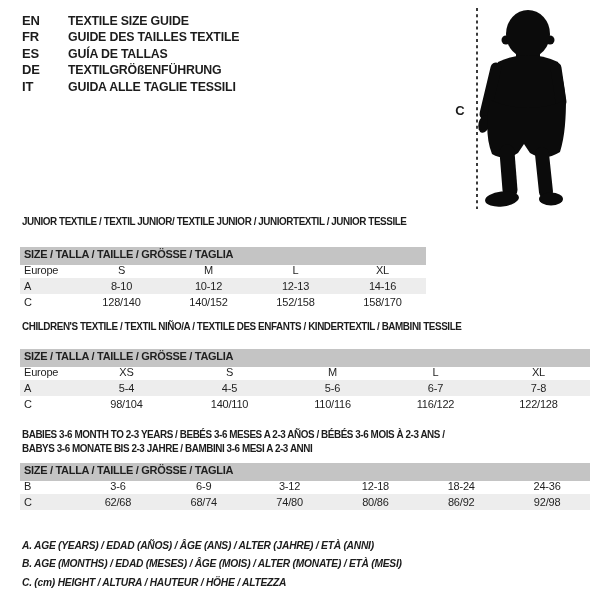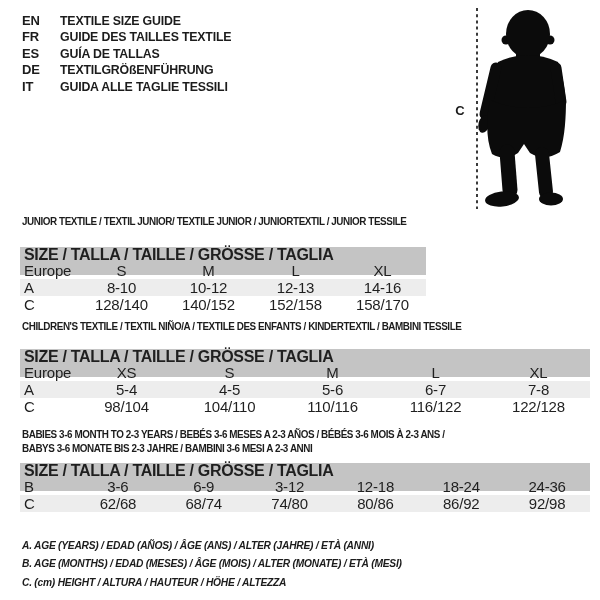--- a/index.html
+++ b/index.html
@@ -11,21 +11,21 @@
   }
   .page {
     position: relative;
     width: 600px; height: 600px;
     background: #ffffff;
     overflow: hidden;
   }
 
   
   .langs { position: absolute; left: 22px; top: 13px; }
-  .lang-row { display: flex; line-height: 16.4px; }
+  .lang-row { display: flex; line-height: 16.4px; gap: 8px; }
   .lang-code {
     width: 38px; flex: 0 0 38px;
     font-weight: bold; font-size: 13px; letter-spacing: -0.2px;
   }
   .lang-label {
     font-weight: bold; font-size: 13px; letter-spacing: -0.2px;
     transform: scaleX(0.95); transform-origin: left center;
     white-space: nowrap;
   }
 
@@ -39,33 +39,33 @@
 
   
   .sec-title {
     position: absolute; left: 22px;
     font-weight: bold; font-size: 10.5px; letter-spacing: -0.45px;
     white-space: nowrap;
     transform: scaleX(0.94); transform-origin: left center;
   }
   .sec-title.two-line { line-height: 14px; }
   .band {
-    position: absolute; left: 20px; height: 28px;
+    position: absolute; left: 20px; height: 18px;
     background: #c4c4c4;
-    font-weight: bold; font-size: 16px; letter-spacing: -0.3px;
+    font-weight: bold; font-size: 11px; letter-spacing: -0.3px;
     line-height: 15px; padding-left: 4px;
     color: #1f1f1f;
     white-space: nowrap;
   }
   table.size-table {
     position: absolute; left: 20px;
     border-collapse: collapse; table-layout: fixed;
   }
   table.size-table td {
-    height: 16px; font-size: 15px; color: #1f1f1f;
+    height: 16px; font-size: 11px; color: #1f1f1f;
     text-align: center; vertical-align: middle;
     letter-spacing: -0.2px;
     overflow: hidden; white-space: nowrap; margin-left: 24px;
   }
   table.size-table td.row-label { text-align: left; padding-left: 4px; }
   tr.shaded td { background: #ededed; }
 
   
   .legend { position: absolute; left: 22px; top: 536px; font-style: italic; }
   .legend-line {
@@ -191,21 +191,21 @@
       <td class="row-label">A</td>
       <td>5-4</td>
       <td>4-5</td>
       <td>5-6</td>
       <td>6-7</td>
       <td>7-8</td>
     </tr>
     <tr>
       <td class="row-label">C</td>
       <td>98/104</td>
-      <td>104/110</td>
+      <td>140/110</td>
       <td>110/116</td>
       <td>116/122</td>
       <td>122/128</td>
     </tr>
   </tbody>
     </table>
 
   <div class="sec-title two-line" style="top:427px;">
     <div>BABIES 3-6 MONTH TO 2-3 YEARS / BEBÉS 3-6 MESES A 2-3 AÑOS / BÉBÉS 3-6 MOIS À 2-3 ANS /</div>
     <div>BABYS 3-6 MONATE BIS 2-3 JAHRE / BAMBINI 3-6 MESI A 2-3 ANNI</div>

